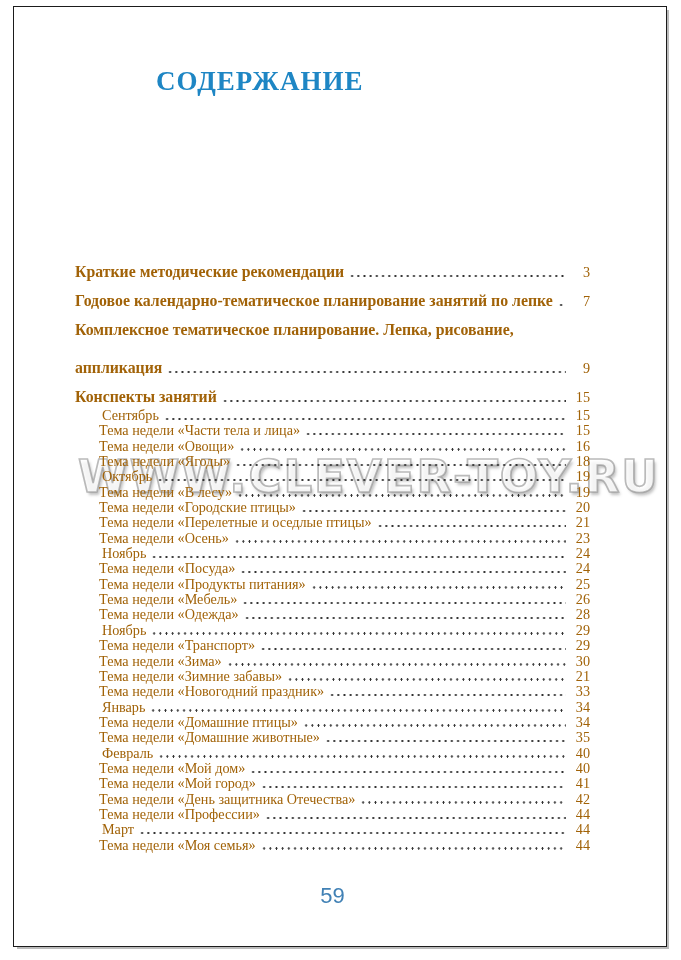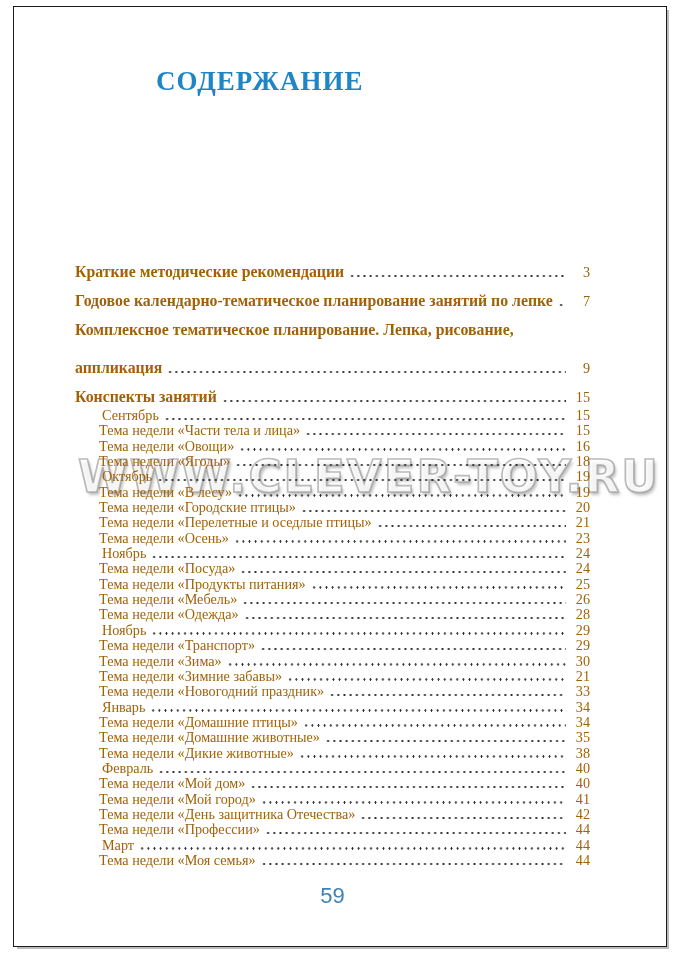--- a/index.html
+++ b/index.html
@@ -235,25 +235,20 @@
           <div class="row lv2">
             <span class="label">Тема недели «Домашние птицы»</span>
             <span class="dots"></span>
             <span class="num">34</span>
           </div>
           <div class="row lv2">
             <span class="label">Тема недели «Домашние животные»</span>
             <span class="dots"></span>
             <span class="num">35</span>
           </div>
-          <div class="row lv2">
-            <span class="label">Тема недели «Дикие животные»</span>
-            <span class="dots"></span>
-            <span class="num">38</span>
-          </div>
           <div class="row lv1">
             <span class="label">Февраль</span>
             <span class="dots"></span>
             <span class="num">40</span>
           </div>
           <div class="row lv2">
             <span class="label">Тема недели «Мой дом»</span>
             <span class="dots"></span>
             <span class="num">40</span>
           </div>

